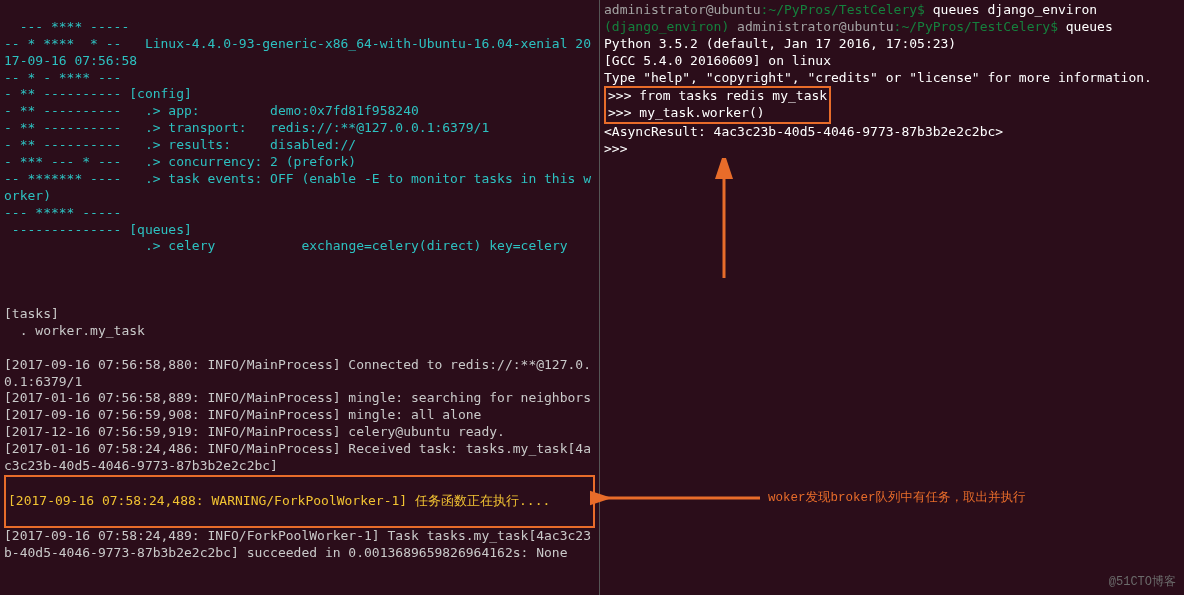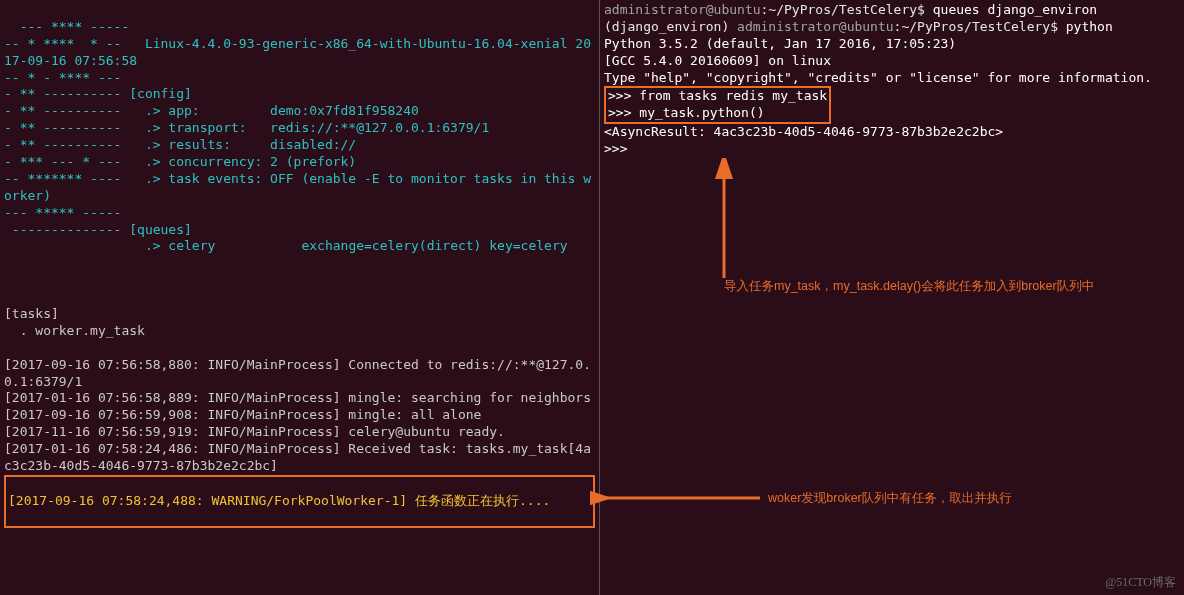--- a/index.html
+++ b/index.html
@@ -32,21 +32,21 @@
     background: #2b0d1a;
     padding: 2px 4px;
     position: relative;
     border-left: 1px solid #555;
   }
   .c-cyan  { color: #2dc1c1; }
   .c-grey  { color: #c9c9c9; }
   .c-white { color: #ffffff; }
   .c-yellow{ color: #f1c232; }
   .c-green { color: #a3a3a3; }
-  .c-prompt{ color: #e5e5e5; }
+  .c-prompt{ color: #15803d; }
   .box-red {
     border: 2px solid #e86c2a;
     display: inline-block;
     padding: 0 2px;
   }
   .box-red-block {
     border: 2px solid #e86c2a;
     display: block;
     padding: 16px 2px;
   }
@@ -59,21 +59,21 @@
     color: #e86c2a;
     font-family: "Microsoft YaHei", SimSun, sans-serif;
     font-size: 12.5px;
   }
   .watermark {
     position: absolute;
     right: 8px;
     bottom: 4px;
     color: #6b6b6b;
     font-size: 12px;
-    font-family: Liberation Serif, serif;
+    font-family: Liberation Mono, monospace;
   }
 </style>
 </head>
 <body>
 
 <div class="pane left">
   <span class="c-cyan">--- **** -----
 -- * ****  * --   Linux-4.4.0-93-generic-x86_64-with-Ubuntu-16.04-xenial 2017-09-16 07:56:58
 -- * - **** ---
 - ** ---------- [config]
@@ -87,46 +87,45 @@
                   .&gt; celery           exchange=celery(direct) key=celery
 </span>
   <span class="c-grey">
 
 [tasks]</span>
 <span class="c-grey">  . worker.my_task
 </span>
 <span class="c-grey">[2017-09-16 07:56:58,880: INFO/MainProcess] Connected to redis://:**@127.0.0.1:6379/1</span>
 <span class="c-grey">[2017-01-16 07:56:58,889: INFO/MainProcess] mingle: searching for neighbors</span>
 <span class="c-grey">[2017-09-16 07:56:59,908: INFO/MainProcess] mingle: all alone</span>
-<span class="c-grey">[2017-11-16 07:56:59,919: INFO/MainProcess] celery@ubuntu ready.</span>
+<span class="c-grey">[2017-12-16 07:56:59,919: INFO/MainProcess] celery@ubuntu ready.</span>
 <span class="c-grey">[2017-01-16 07:58:24,486: INFO/MainProcess] Received task: tasks.my_task[4ac3c23b-40d5-4046-9773-87b3b2e2c2bc]</span>
-<span class="box-red-block"><span class="c-yellow">[2017-09-16 07:58:24,488: WARNING/ForkPoolWorker-1] 任务函数正在执行....</span></span>
+<span class="box-red-block"><span class="c-yellow">[2017-09-16 07:58:24,488: WARNING/ForkPoolWorker-1] 任务函数正在执行....</span></span><span class="c-grey">[2017-09-16 07:58:24,489: INFO/ForkPoolWorker-1] Task tasks.my_task[4ac3c23b-40d5-4046-9773-87b3b2e2c2bc] succeeded in 0.0013689659826964162s: None</span>
 </div>
 
 <div class="pane right"><span class="c-green">administrator@ubuntu</span><span class="c-prompt">:~/PyPros/TestCelery$ </span><span class="c-white">queues django_environ</span>
-<span class="c-prompt">(django_environ) </span><span class="c-green">administrator@ubuntu</span><span class="c-prompt">:~/PyPros/TestCelery$ </span><span class="c-white">python</span>
+<span class="c-prompt">(django_environ) </span><span class="c-green">administrator@ubuntu</span><span class="c-prompt">:~/PyPros/TestCelery$ </span><span class="c-white">queues</span>
 <span class="c-white">Python 3.5.2 (default, Jan 17 2016, 17:05:23)
 [GCC 5.4.0 20160609] on linux
 Type "help", "copyright", "credits" or "license" for more information.</span>
 <span class="box-red"><span class="c-white">&gt;&gt;&gt; </span><span class="c-white">from tasks redis my_task</span>
-<span class="c-white">&gt;&gt;&gt; </span><span class="c-white">my_task.python()</span></span>
+<span class="c-white">&gt;&gt;&gt; </span><span class="c-white">my_task.worker()</span></span>
 <span class="c-white">&lt;AsyncResult: 4ac3c23b-40d5-4046-9773-87b3b2e2c2bc&gt;</span>
 <span class="c-white">&gt;&gt;&gt;</span>
 
   <svg class="arrow" style="left:104px; top:158px;" width="40" height="130">
     <defs>
         <marker id="ah1" markerWidth="10" markerHeight="10" refX="5" refY="3" orient="auto">
           <path d="M0,0 L0,6 L9,3 z" fill="#e86c2a"></path>
         </marker>
       </defs>
     <line x1="20" y1="120" x2="20" y2="6" stroke="#e86c2a" stroke-width="3" marker-end="url(#ah1)"></line>
   </svg>
-  <div class="annotation" style="left:124px; top:278px;">导入任务my_task，my_task.delay()会将此任务加入到broker队列中</div>
 
-  <div class="annotation" style="left:168px; top:490px;">woker发现broker队列中有任务，取出并执行</div>
+  <div class="annotation" style="left:168px; top:490px;font-family:Liberation Mono, monospace;">woker发现broker队列中有任务，取出并执行</div>
 
   <div class="watermark">@51CTO博客</div>
 </div>
 
 <svg class="arrow" style="left:590px; top:486px;" width="180" height="30">
   <defs>
       <marker id="ah2" markerWidth="10" markerHeight="10" refX="2" refY="3" orient="auto">
         <path d="M9,0 L9,6 L0,3 z" fill="#e86c2a"></path>
       </marker>
     </defs>

